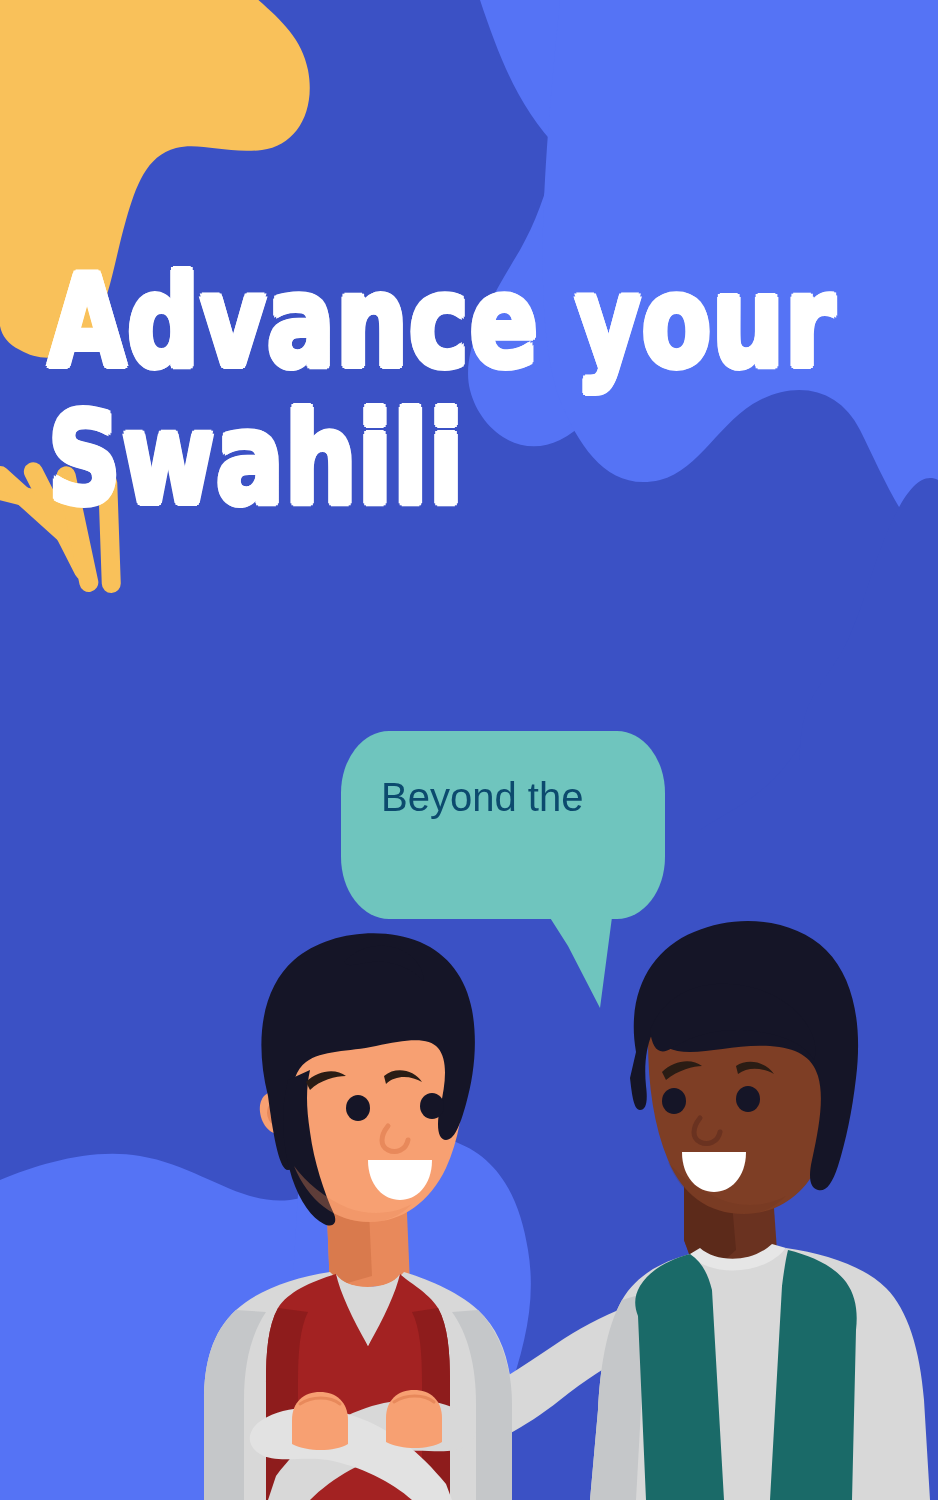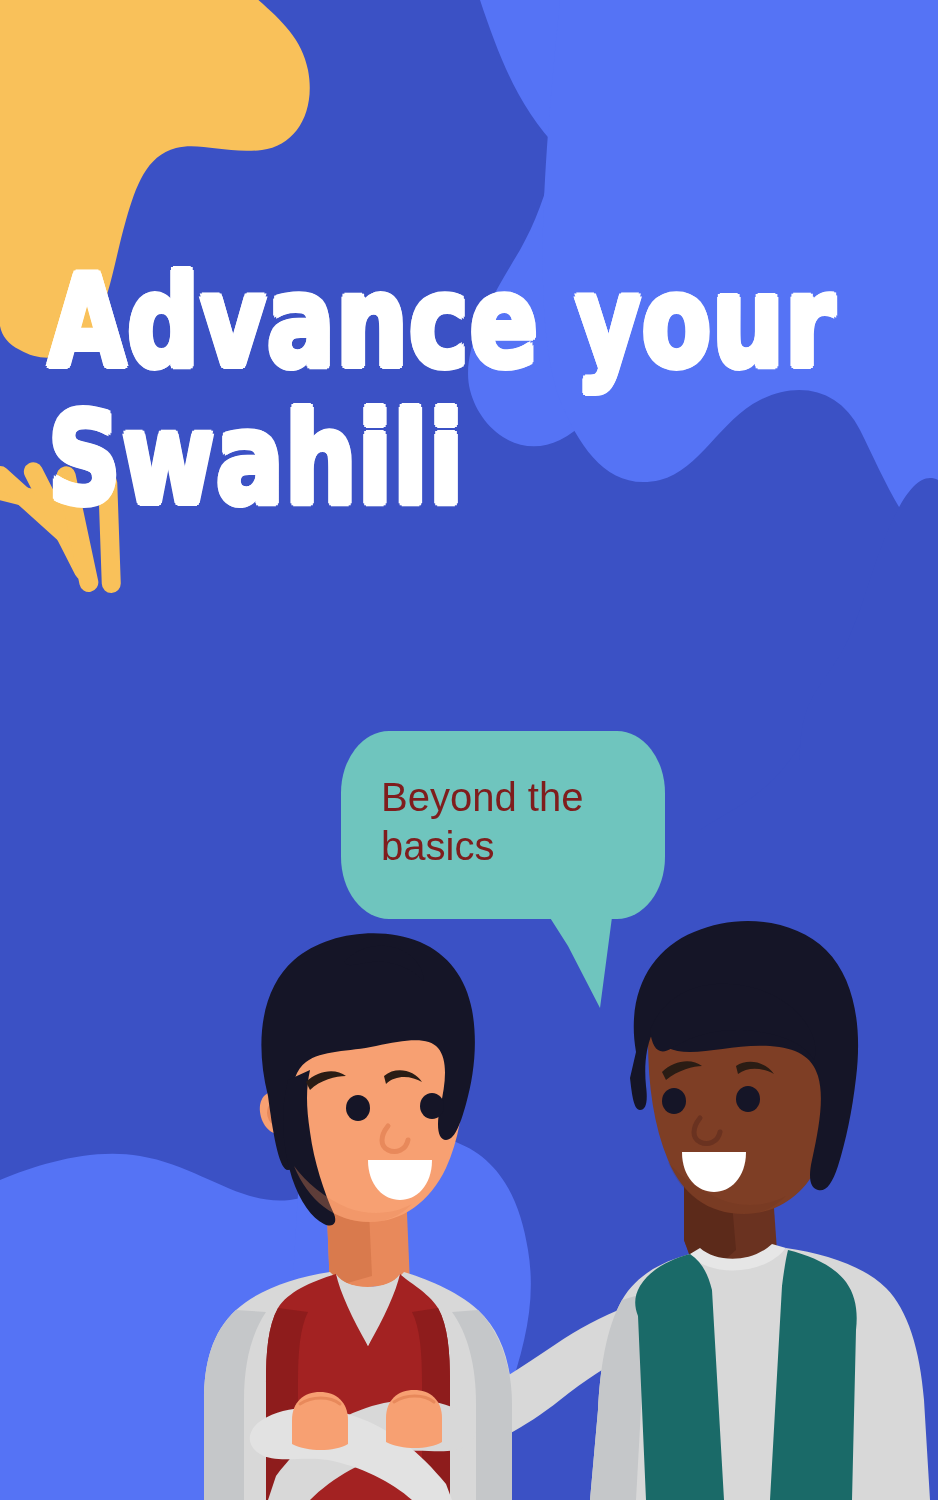--- a/index.html
+++ b/index.html
@@ -60,21 +60,21 @@
     height: 188px;
     background: #6FC5BE;
     border-radius: 48px / 62px;
     z-index: 6;
   }
   #speech-text {
     position: absolute;
     left: 40px;
     top: 42px;
     width: 262px;
-    color: #7f1d1d;
+    color: #0c4a6e;
     font-family: "Liberation Sans", sans-serif;
     font-size: 40px;
     line-height: 1.22;
     font-weight: 400;
   }
   #speech-tail {
     position: absolute;
     left: 538px;
     top: 900px;
     width: 80px;
@@ -164,21 +164,20 @@
     <div class="title-line l2">Swahili</div>
   </div>
 
   <svg id="speech-tail" viewBox="0 0 80 110">
     <path d="M 2 2 L 76 2 L 62 108 L 30 46 Z" fill="#6FC5BE"></path>
   </svg>
 
   <div id="speech-bubble">
     <div id="speech-text">
       <div>Beyond the</div>
-      <div>basics</div>
     </div>
   </div>
 
   <svg id="art-svg" viewBox="0 0 938 1500" preserveAspectRatio="none" style="z-index:7;">
 
     <g>
 
       <path fill="#D8D8D8" d="M 700 1330
                C 660 1336 610 1360 560 1400
                C 520 1432 480 1450 452 1456

